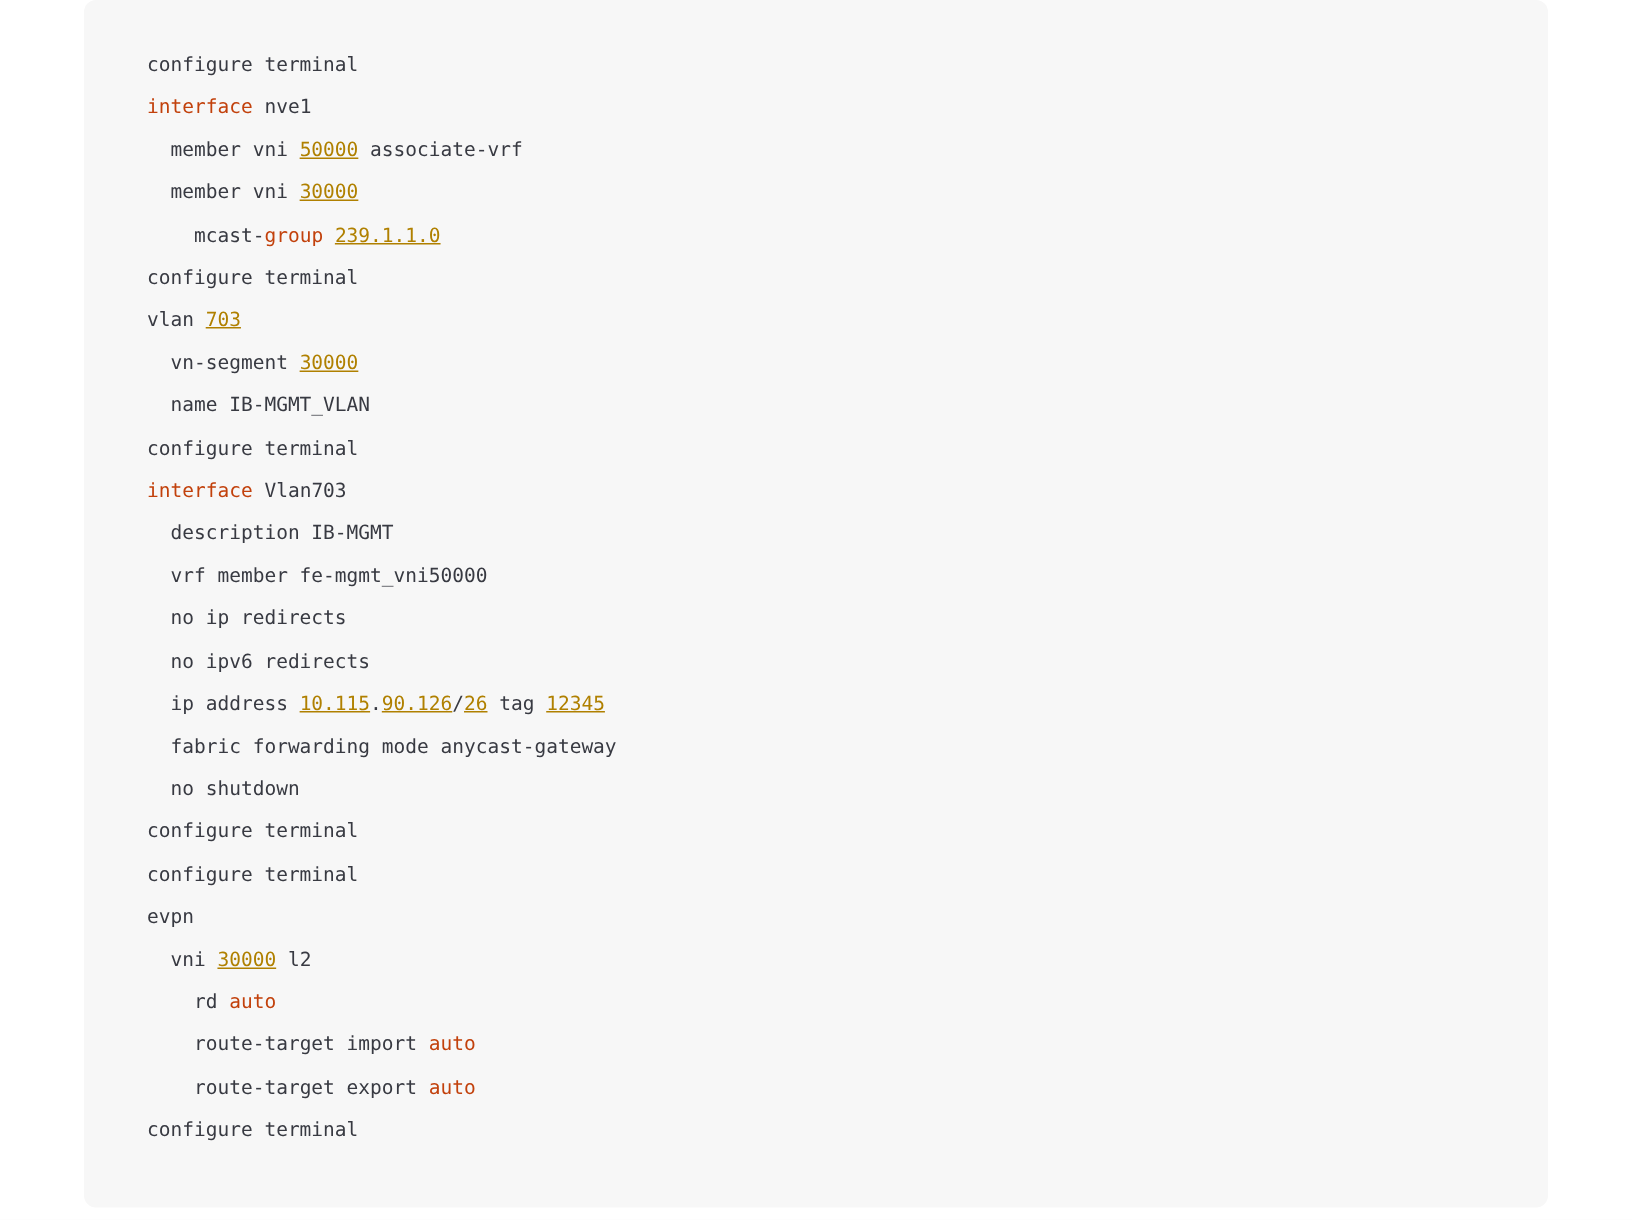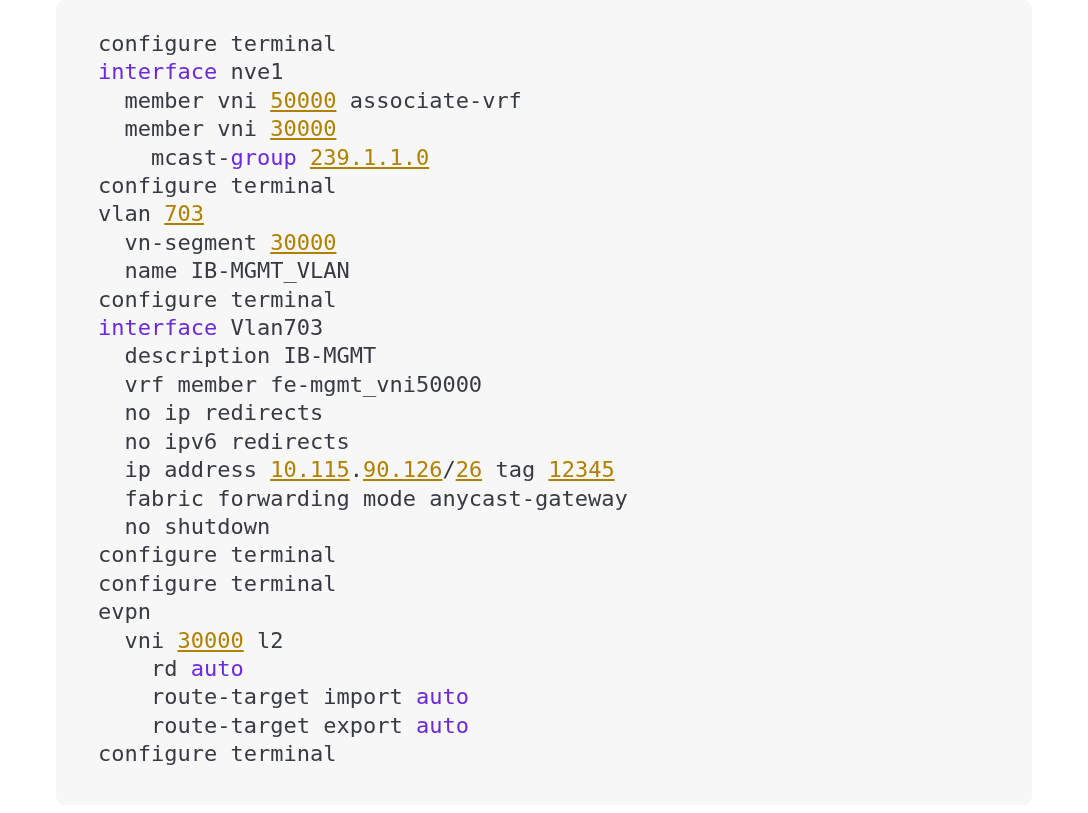--- a/index.html
+++ b/index.html
@@ -24,36 +24,36 @@
     background: #f7f7f7;
     border-radius: 8px;
     box-sizing: border-box;
     overflow: hidden;
   }
 
   #code-pre {
     margin: 0;
     padding: 30px 0 0 42px;
     font-family: "DejaVu Sans Mono", "Liberation Mono", monospace;
-    font-size: 22px;
+    font-size: 13px;
     line-height: 28.4px;
     color: #383a42;
     white-space: pre;
     letter-spacing: 0px;
     -webkit-font-smoothing: antialiased;
   }
 
   .code-line {
     white-space: pre;
     min-height: 28.4px;
   }
 
   
   .tok-plain   { color: #383a42; }
-  .tok-keyword { color: #6d28d9; }
+  .tok-keyword { color: #c2410c; }
   .tok-number  { color: #b08000; text-decoration: underline; }
 </style>
 </head>
 <body>
 
 <div id="code-block">
   <pre id="code-pre"><div class="code-line"><span class="tok-plain">configure terminal</span></div><div class="code-line"><span class="tok-keyword">interface</span><span class="tok-plain"> nve1</span></div><div class="code-line"><span class="tok-plain">  </span><span class="tok-plain">member vni </span><span class="tok-number">50000</span><span class="tok-plain"> associate-vrf</span></div><div class="code-line"><span class="tok-plain">  </span><span class="tok-plain">member vni </span><span class="tok-number">30000</span></div><div class="code-line"><span class="tok-plain">    </span><span class="tok-plain">mcast-</span><span class="tok-keyword">group</span><span class="tok-plain"> </span><span class="tok-number">239.1.1.0</span></div><div class="code-line"><span class="tok-plain">configure terminal</span></div><div class="code-line"><span class="tok-plain">vlan </span><span class="tok-number">703</span></div><div class="code-line"><span class="tok-plain">  </span><span class="tok-plain">vn-segment </span><span class="tok-number">30000</span></div><div class="code-line"><span class="tok-plain">  </span><span class="tok-plain">name IB-MGMT_VLAN</span></div><div class="code-line"><span class="tok-plain">configure terminal</span></div><div class="code-line"><span class="tok-keyword">interface</span><span class="tok-plain"> Vlan703</span></div><div class="code-line"><span class="tok-plain">  </span><span class="tok-plain">description IB-MGMT</span></div><div class="code-line"><span class="tok-plain">  </span><span class="tok-plain">vrf member fe-mgmt_vni50000</span></div><div class="code-line"><span class="tok-plain">  </span><span class="tok-plain">no ip redirects</span></div><div class="code-line"><span class="tok-plain">  </span><span class="tok-plain">no ipv6 redirects</span></div><div class="code-line"><span class="tok-plain">  </span><span class="tok-plain">ip address </span><span class="tok-number">10.115</span><span class="tok-plain">.</span><span class="tok-number">90.126</span><span class="tok-plain">/</span><span class="tok-number">26</span><span class="tok-plain"> tag </span><span class="tok-number">12345</span></div><div class="code-line"><span class="tok-plain">  </span><span class="tok-plain">fabric forwarding mode anycast-gateway</span></div><div class="code-line"><span class="tok-plain">  </span><span class="tok-plain">no shutdown</span></div><div class="code-line"><span class="tok-plain">configure terminal</span></div><div class="code-line"><span class="tok-plain">configure terminal</span></div><div class="code-line"><span class="tok-plain">evpn</span></div><div class="code-line"><span class="tok-plain">  </span><span class="tok-plain">vni </span><span class="tok-number">30000</span><span class="tok-plain"> l2</span></div><div class="code-line"><span class="tok-plain">    </span><span class="tok-plain">rd </span><span class="tok-keyword">auto</span></div><div class="code-line"><span class="tok-plain">    </span><span class="tok-plain">route-target import </span><span class="tok-keyword">auto</span></div><div class="code-line"><span class="tok-plain">    </span><span class="tok-plain">route-target export </span><span class="tok-keyword">auto</span></div><div class="code-line"><span class="tok-plain">configure terminal</span></div></pre>
 </div>
 
 </body></html>

